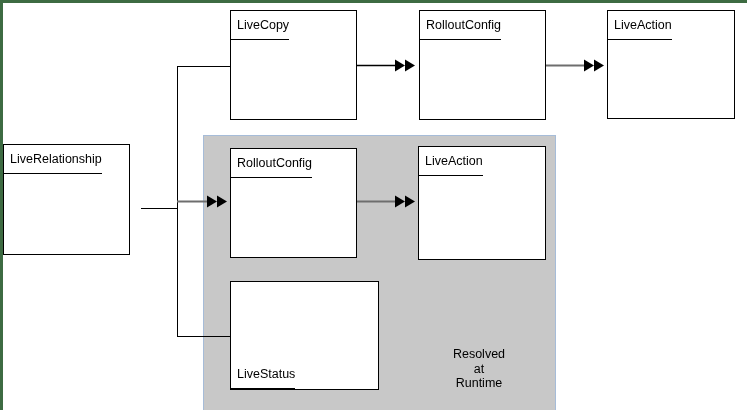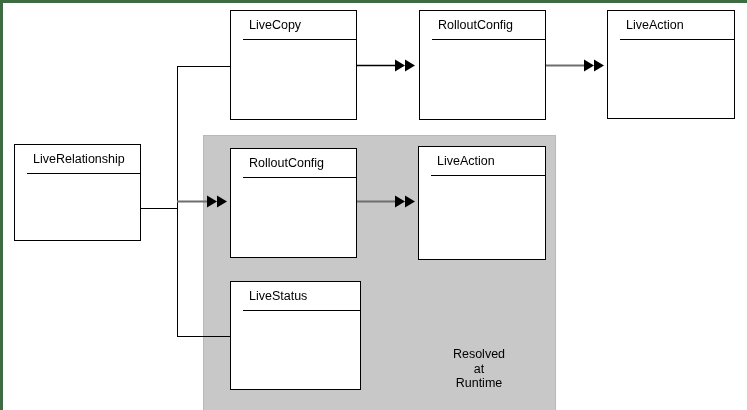--- a/index.html
+++ b/index.html
@@ -53,22 +53,21 @@
   }
 
   
   .uml-box {
     position: absolute;
     box-sizing: border-box;
     background: #ffffff;
     border: 1px solid #000000;
     z-index: 10;
     display: flex;
-    flex-direction: column;
-    padding-left: 12px;
+    flex-direction: row;
   }
   .uml-head {
     box-sizing: border-box;
     height: 29px;
     border-bottom: 1px solid #000000;
     display: flex;
     align-items: center;
     padding-left: 6px;
     font-size: 12.5px;
     color: #000000;
@@ -150,36 +149,36 @@
   <div class="uml-box" style="left:419px; top:10px; width:127px; height:110px;">
     <div class="uml-head">RolloutConfig</div>
     <div class="uml-body"></div>
   </div>
 
   <div class="uml-box" style="left:607px; top:10px; width:128px; height:109px;">
     <div class="uml-head">LiveAction</div>
     <div class="uml-body"></div>
   </div>
 
-  <div class="uml-box" style="left:14px; top:144px; width:127px; height:97px;">
+  <div class="uml-box" style="left:3px; top:144px; width:127px; height:111px;">
     <div class="uml-head">LiveRelationship</div>
     <div class="uml-body"></div>
   </div>
 
   <div class="uml-box" style="left:230px; top:148px; width:127px; height:110px;">
     <div class="uml-head">RolloutConfig</div>
     <div class="uml-body"></div>
   </div>
 
   <div class="uml-box" style="left:418px; top:146px; width:128px; height:114px;">
     <div class="uml-head">LiveAction</div>
     <div class="uml-body"></div>
   </div>
 
-  <div class="uml-box" style="left:230px; top:281px; width:131px; height:109px;">
+  <div class="uml-box" style="left:230px; top:281px; width:149px; height:109px;align-items:flex-end;">
     <div class="uml-head">LiveStatus</div>
     <div class="uml-body"></div>
   </div>
 
   <div class="page-border-top"></div>
   <div class="page-border-left"></div>
 
 </div>
 
 </body></html>

